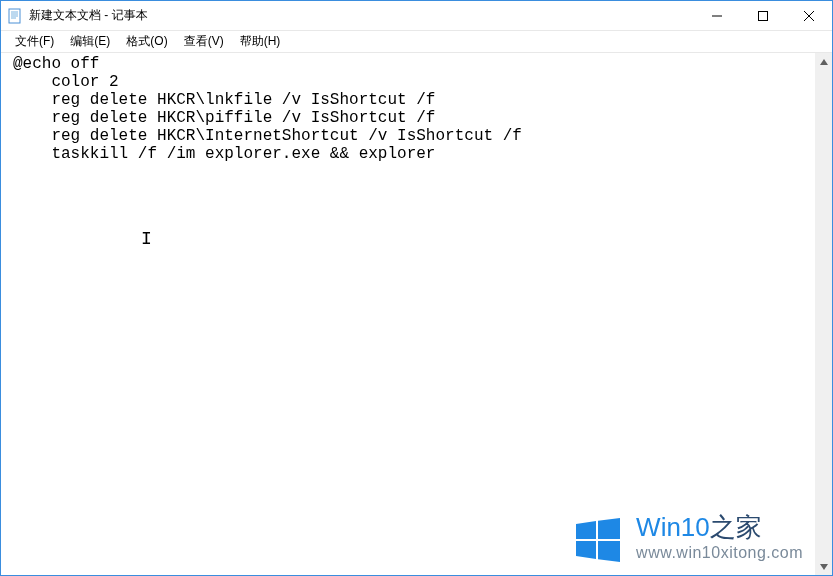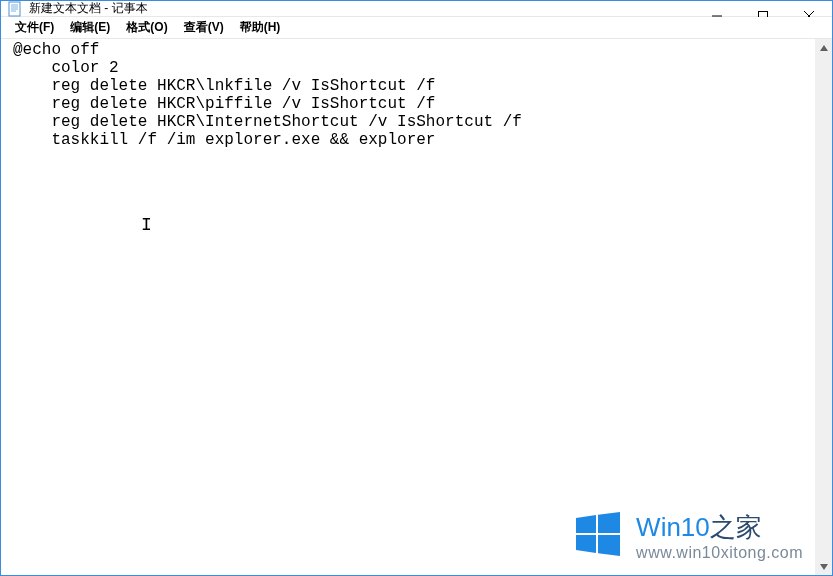--- a/index.html
+++ b/index.html
@@ -18,21 +18,21 @@
     .window {
       width: 833px;
       height: 576px;
       background: #ffffff;
       border: 1px solid #3a8dde;
       display: flex;
       flex-direction: column;
       position: relative;
     }
     .titlebar {
-      height: 16px;
+      height: 30px;
       background: #ffffff;
       display: flex;
       align-items: center;
       border-bottom: 1px solid #e8e8e8;
     }
     .titlebar-icon {
       width: 16px;
       height: 16px;
       margin-left: 6px;
       margin-right: 6px;
@@ -59,21 +59,20 @@
       font-size: 10px;
       cursor: default;
     }
     .menubar {
       height: 22px;
       background: #ffffff;
       display: flex;
       align-items: flex-start;
       padding-left: 6px;
       border-bottom: 1px solid #e8e8e8;
-      font-weight: bold;
     }
     .menu-item {
       font-size: 12px;
       color: #000000;
       padding: 2px 8px;
       cursor: default;
     }
     .editor-area {
       flex: 1;
       position: relative;
@@ -119,21 +118,21 @@
       font-family: "Courier New", monospace;
       font-size: 18px;
       color: #000000;
       pointer-events: none;
     }
     .watermark {
       position: absolute;
       right: 30px;
       bottom: 14px;
       display: flex;
-      align-items: flex-start;
+      align-items: flex-end;
       gap: 16px;
       pointer-events: none;
     }
     .win-logo {
       display: inline-flex;
     }
     .watermark-text {
       display: flex;
       flex-direction: column;
       line-height: 1.2;

